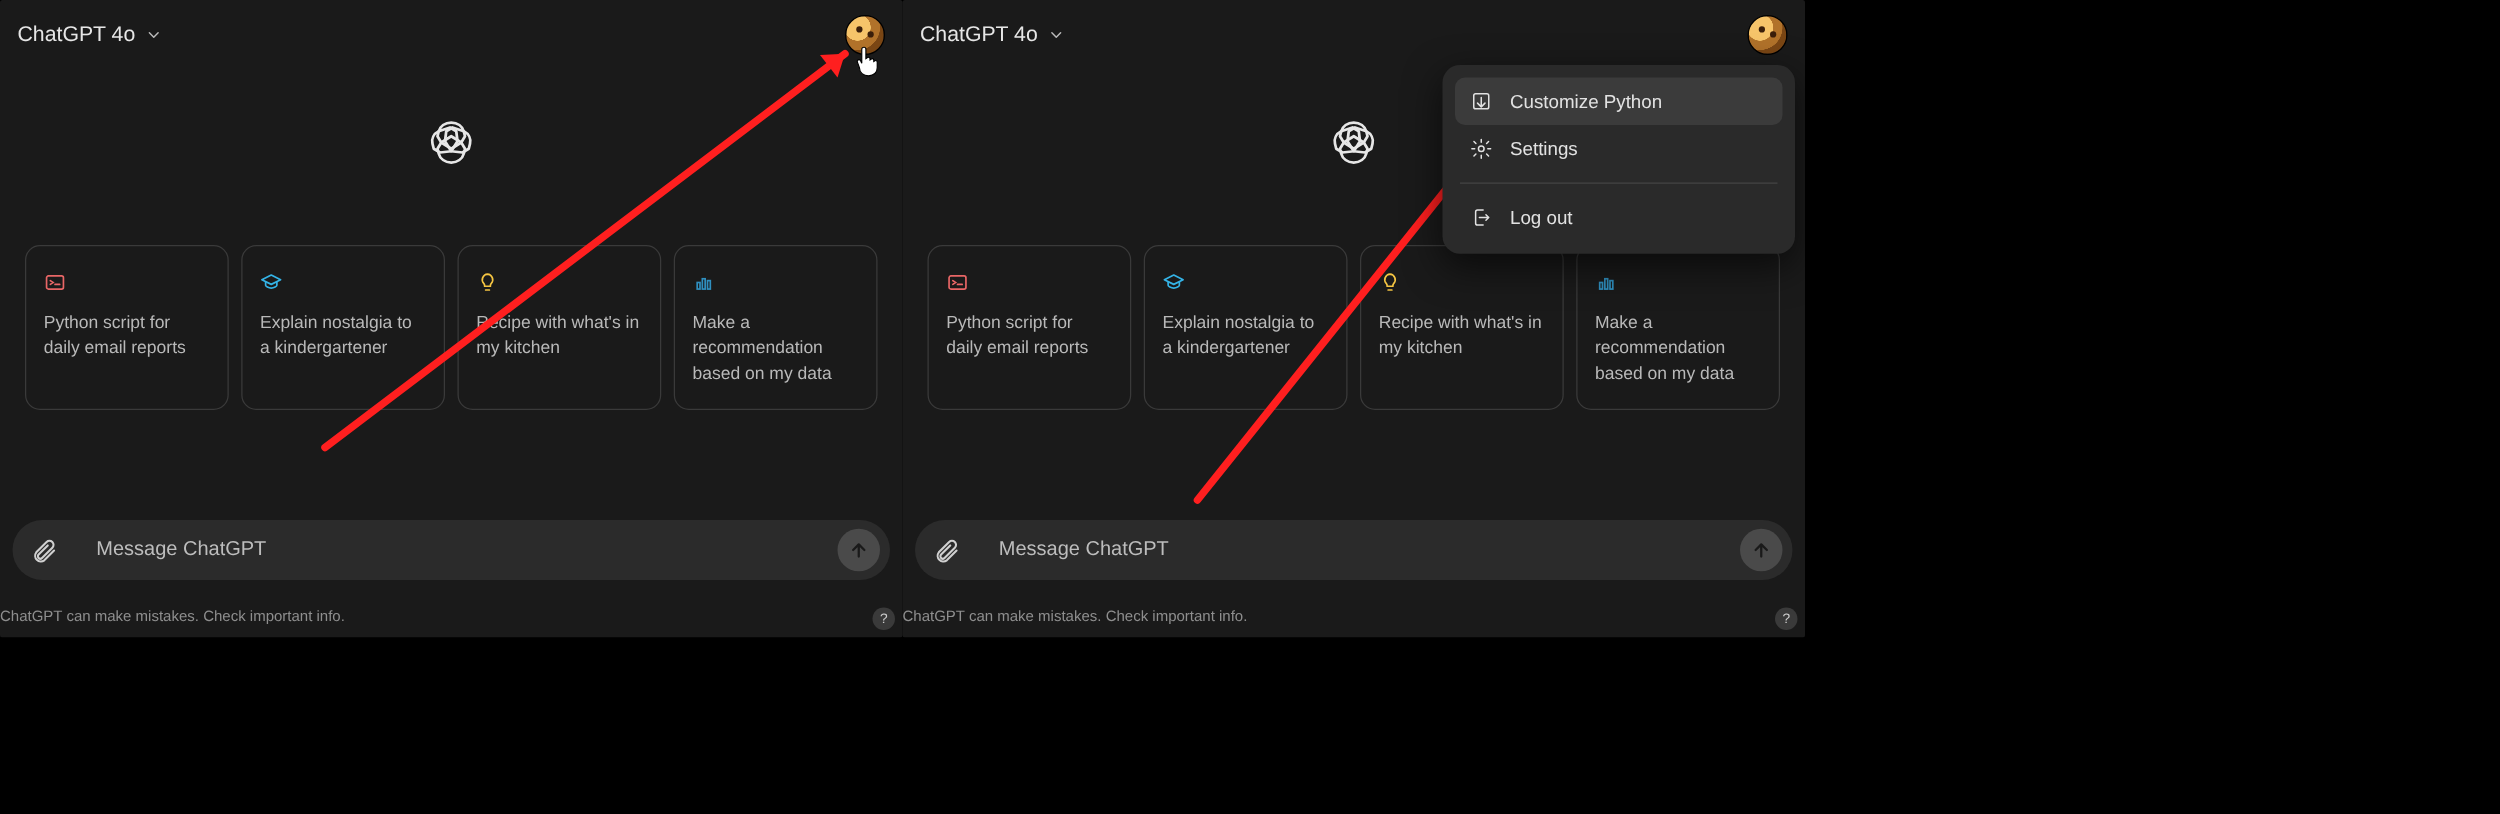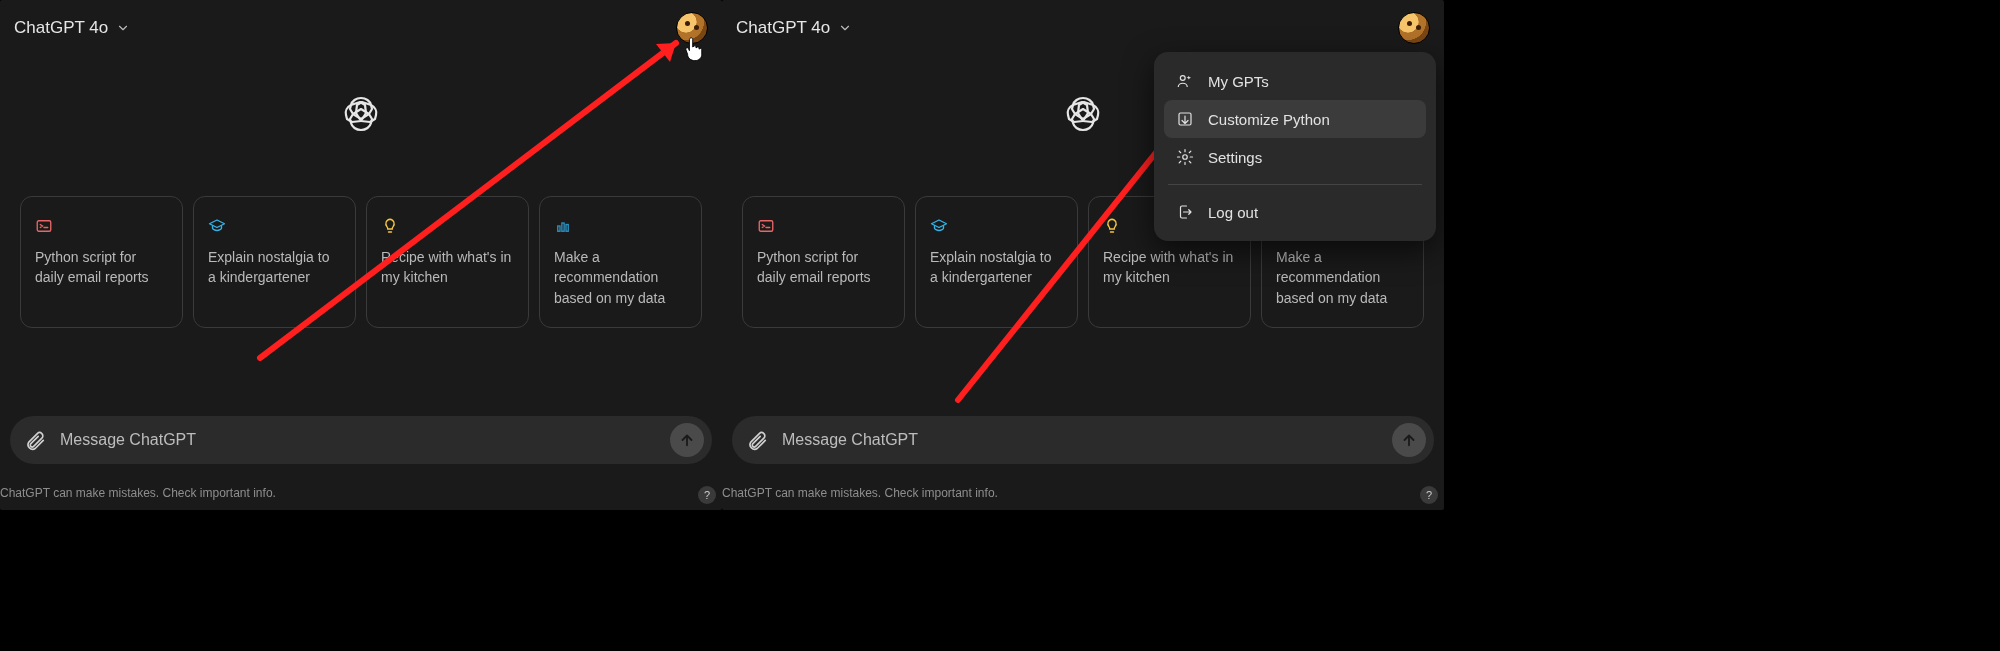--- a/index.html
+++ b/index.html
@@ -35,21 +35,21 @@
   .logo-zone{position:absolute;top:90px;left:0;right:0;display:flex;justify-content:center;}
   .logo{width:48px;height:48px;}
   
   .cards{position:absolute;top:196px;left:20px;right:20px;display:flex;gap:10px;}
   .card{flex:1;border:1px solid var(--card-border);border-radius:12px;padding:20px 14px 18px 14px;min-height:92px;cursor:pointer;background:transparent;}
   .card .ico{width:18px;height:18px;margin-bottom:12px;}
   .card .txt{font-size:14px;line-height:1.45;color:var(--text-dim);}
   
   .input-row{position:absolute;left:10px;right:10px;bottom:46px;height:48px;background:var(--input-bg);border-radius:26px;display:flex;align-items:center;padding:0 8px 0 14px;}
   .attach{width:22px;height:22px;color:#d0d0d0;cursor:pointer;flex:0 0 auto;display:flex;align-items:center;justify-content:center;}
-  .msg{flex:1;margin-left:14px;color:#bdbdbd;font-size:16px;}
+  .msg{flex:1;margin-left:31px;color:#bdbdbd;font-size:16px;}
   .send{width:34px;height:34px;border-radius:50%;background:var(--input-btn);display:flex;align-items:center;justify-content:center;cursor:pointer;}
   .footer{position:absolute;left:0;right:0;bottom:10px;text-align:left;font-size:12px;color:var(--text-faint);}
   .helpbtn{position:absolute;right:6px;bottom:6px;width:18px;height:18px;border-radius:50%;background:#3a3a3a;color:#ccc;font-size:11px;display:flex;align-items:center;justify-content:center;cursor:pointer;}
   
   .arrow{position:absolute;pointer-events:none;}
   .arrow line{stroke:var(--arrow);stroke-width:6;stroke-linecap:round;}
   .arrow polygon{fill:var(--arrow);}
   
   .hand{position:absolute;width:22px;height:26px;pointer-events:none;}
   
@@ -237,30 +237,20 @@
         <svg viewBox="0 0 24 24" width="18" height="18">
             <path d="M12 19V6M6 12l6-6 6 6" fill="none" stroke="#1a1a1a" stroke-width="2.4" stroke-linecap="round" stroke-linejoin="round"></path>
           </svg>
       </div>
     </div>
 
     <div class="footer">ChatGPT can make mistakes. Check important info.</div>
     <div class="helpbtn">?</div>
 
     <div class="menu">
-      <div class="menu-item">
-        <span class="mi">
-          <svg viewBox="0 0 24 24">
-              <circle cx="9" cy="8" r="3.2" fill="none" stroke="#e2e2e2" stroke-width="1.6"></circle>
-              <path d="M3 20c0-3 3-5 6-5s6 2 6 5" fill="none" stroke="#e2e2e2" stroke-width="1.6"></path>
-              <path d="M17 5l.8 1.8L20 7.6l-1.8.8L17 10l-.8-1.6L14 7.6l2.2-.8z" fill="#e2e2e2"></path>
-            </svg>
-        </span>
-        <span>My GPTs</span>
-      </div>
       <div class="menu-item hover">
         <span class="mi">
           <svg viewBox="0 0 24 24">
               <rect x="4" y="4" width="16" height="16" rx="2" fill="none" stroke="#e2e2e2" stroke-width="1.6"></rect>
               <path d="M12 8v8M8 14l4 4 4-4" fill="none" stroke="#e2e2e2" stroke-width="1.6" stroke-linecap="round" stroke-linejoin="round"></path>
             </svg>
         </span>
         <span>Customize Python</span>
       </div>
       <div class="menu-item">

